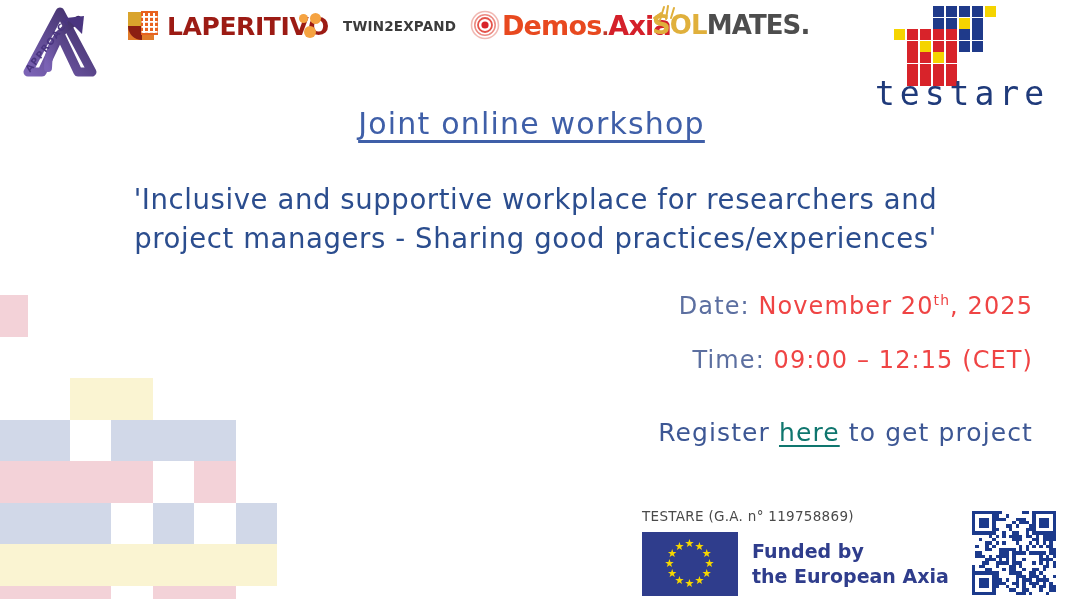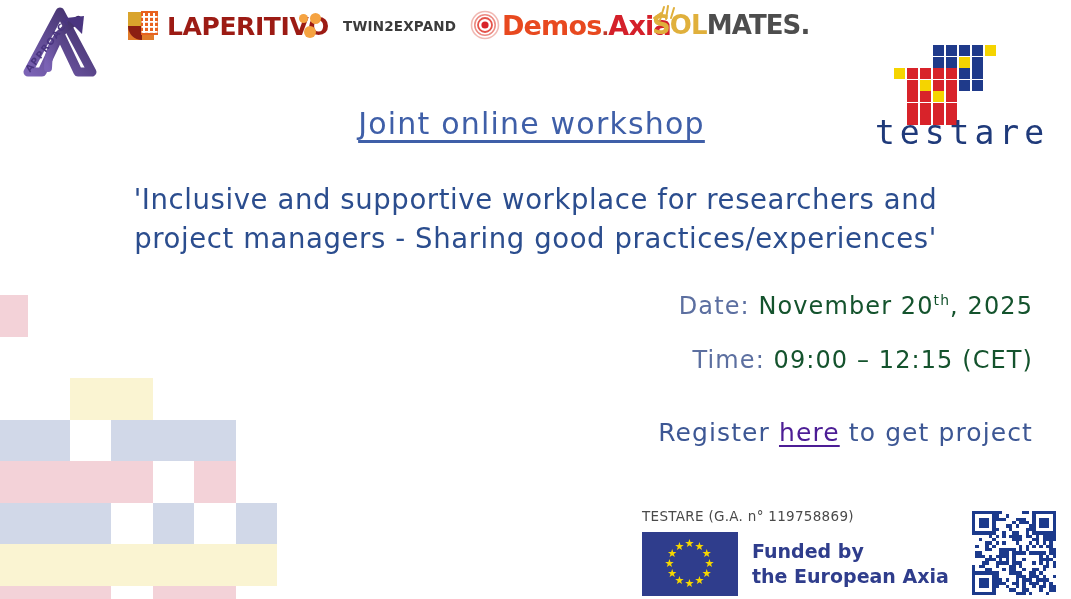--- a/index.html
+++ b/index.html
@@ -45,21 +45,21 @@
   .demos-word .d2{color:#d4202a;}
 
   
   .solm{left:652px;top:9px;height:32px;}
   .solm-word{font-weight:bold;font-size:26px;line-height:1;letter-spacing:-0.9px;}
   .solm-word .s1{color:#e0b03c;}
   .solm-word .s2{color:#4d4d4d;}
   .solm-rays{position:absolute;left:0px;top:-5px;width:26px;height:20px;}
 
   
-  .testare{left:862px;top:0px;width:200px;height:112px;margin-top:39px;}
+  .testare{left:862px;top:0px;width:200px;height:112px;}
   .testare-squares{position:absolute;left:38px;top:6px;width:92px;height:70px;}
   .sq{position:absolute;width:11px;height:11px;}
   .testare-word{position:absolute;left:0;top:74px;width:200px;text-align:center;
     font-size:33px;letter-spacing:5px;color:#1f3a7a;font-weight:500;
     font-family:"DejaVu Sans Mono","Liberation Mono",monospace;}
 
   
   .joint{
     position:absolute;left:4px;top:106px;width:1055px;text-align:center;
     font-size:30px;color:#3f5fa8;letter-spacing:1.2px;
@@ -70,26 +70,26 @@
     position:absolute;left:0;top:180px;width:1071px;text-align:center;
     font-size:27.5px;color:#2b4d8e;line-height:1.42;letter-spacing:0.6px;
     font-family:"DejaVu Sans","Liberation Sans",sans-serif;
   }
 
   
   .info{position:absolute;right:38px;top:292px;width:640px;text-align:right;}
   .info .line{font-size:24px;color:#1c2e5a;letter-spacing:1.1px;margin-bottom:26px;
     font-family:"DejaVu Sans","Liberation Sans",sans-serif;}
   .info .lbl{color:#5c6fa0;}
-  .info .val{color:#14532d;}
+  .info .val{color:#ef4444;}
   .info sup{font-size:0.58em;vertical-align:super;}
   .register{position:absolute;right:38px;top:418px;width:640px;text-align:right;
     font-size:25px;color:#3d5794;letter-spacing:1.1px;
     font-family:"DejaVu Sans","Liberation Sans",sans-serif;}
-  .register a{color:#4c1d95;text-decoration:underline;text-underline-offset:4px;}
+  .register a{color:#0f766e;text-decoration:underline;text-underline-offset:4px;}
 
   
   .footer{position:absolute;left:642px;top:508px;width:420px;height:88px;}
   .ga{position:absolute;left:0;top:0;font-size:13.5px;color:#4a4a4a;letter-spacing:0.3px;
     font-family:"DejaVu Sans","Liberation Sans",sans-serif;}
   .eu{position:absolute;left:0;top:24px;display:flex;align-items:center;}
   .euflag{width:96px;height:64px;background:#2f3d8c;position:relative;display:block;}
   .euflag .star{position:absolute;color:#f5d600;font-size:11px;line-height:11px;}
   .eutext{margin-left:14px;font-weight:bold;font-size:19px;color:#2f3d8c;line-height:1.32;
     font-family:"DejaVu Sans","Liberation Sans",sans-serif;}

